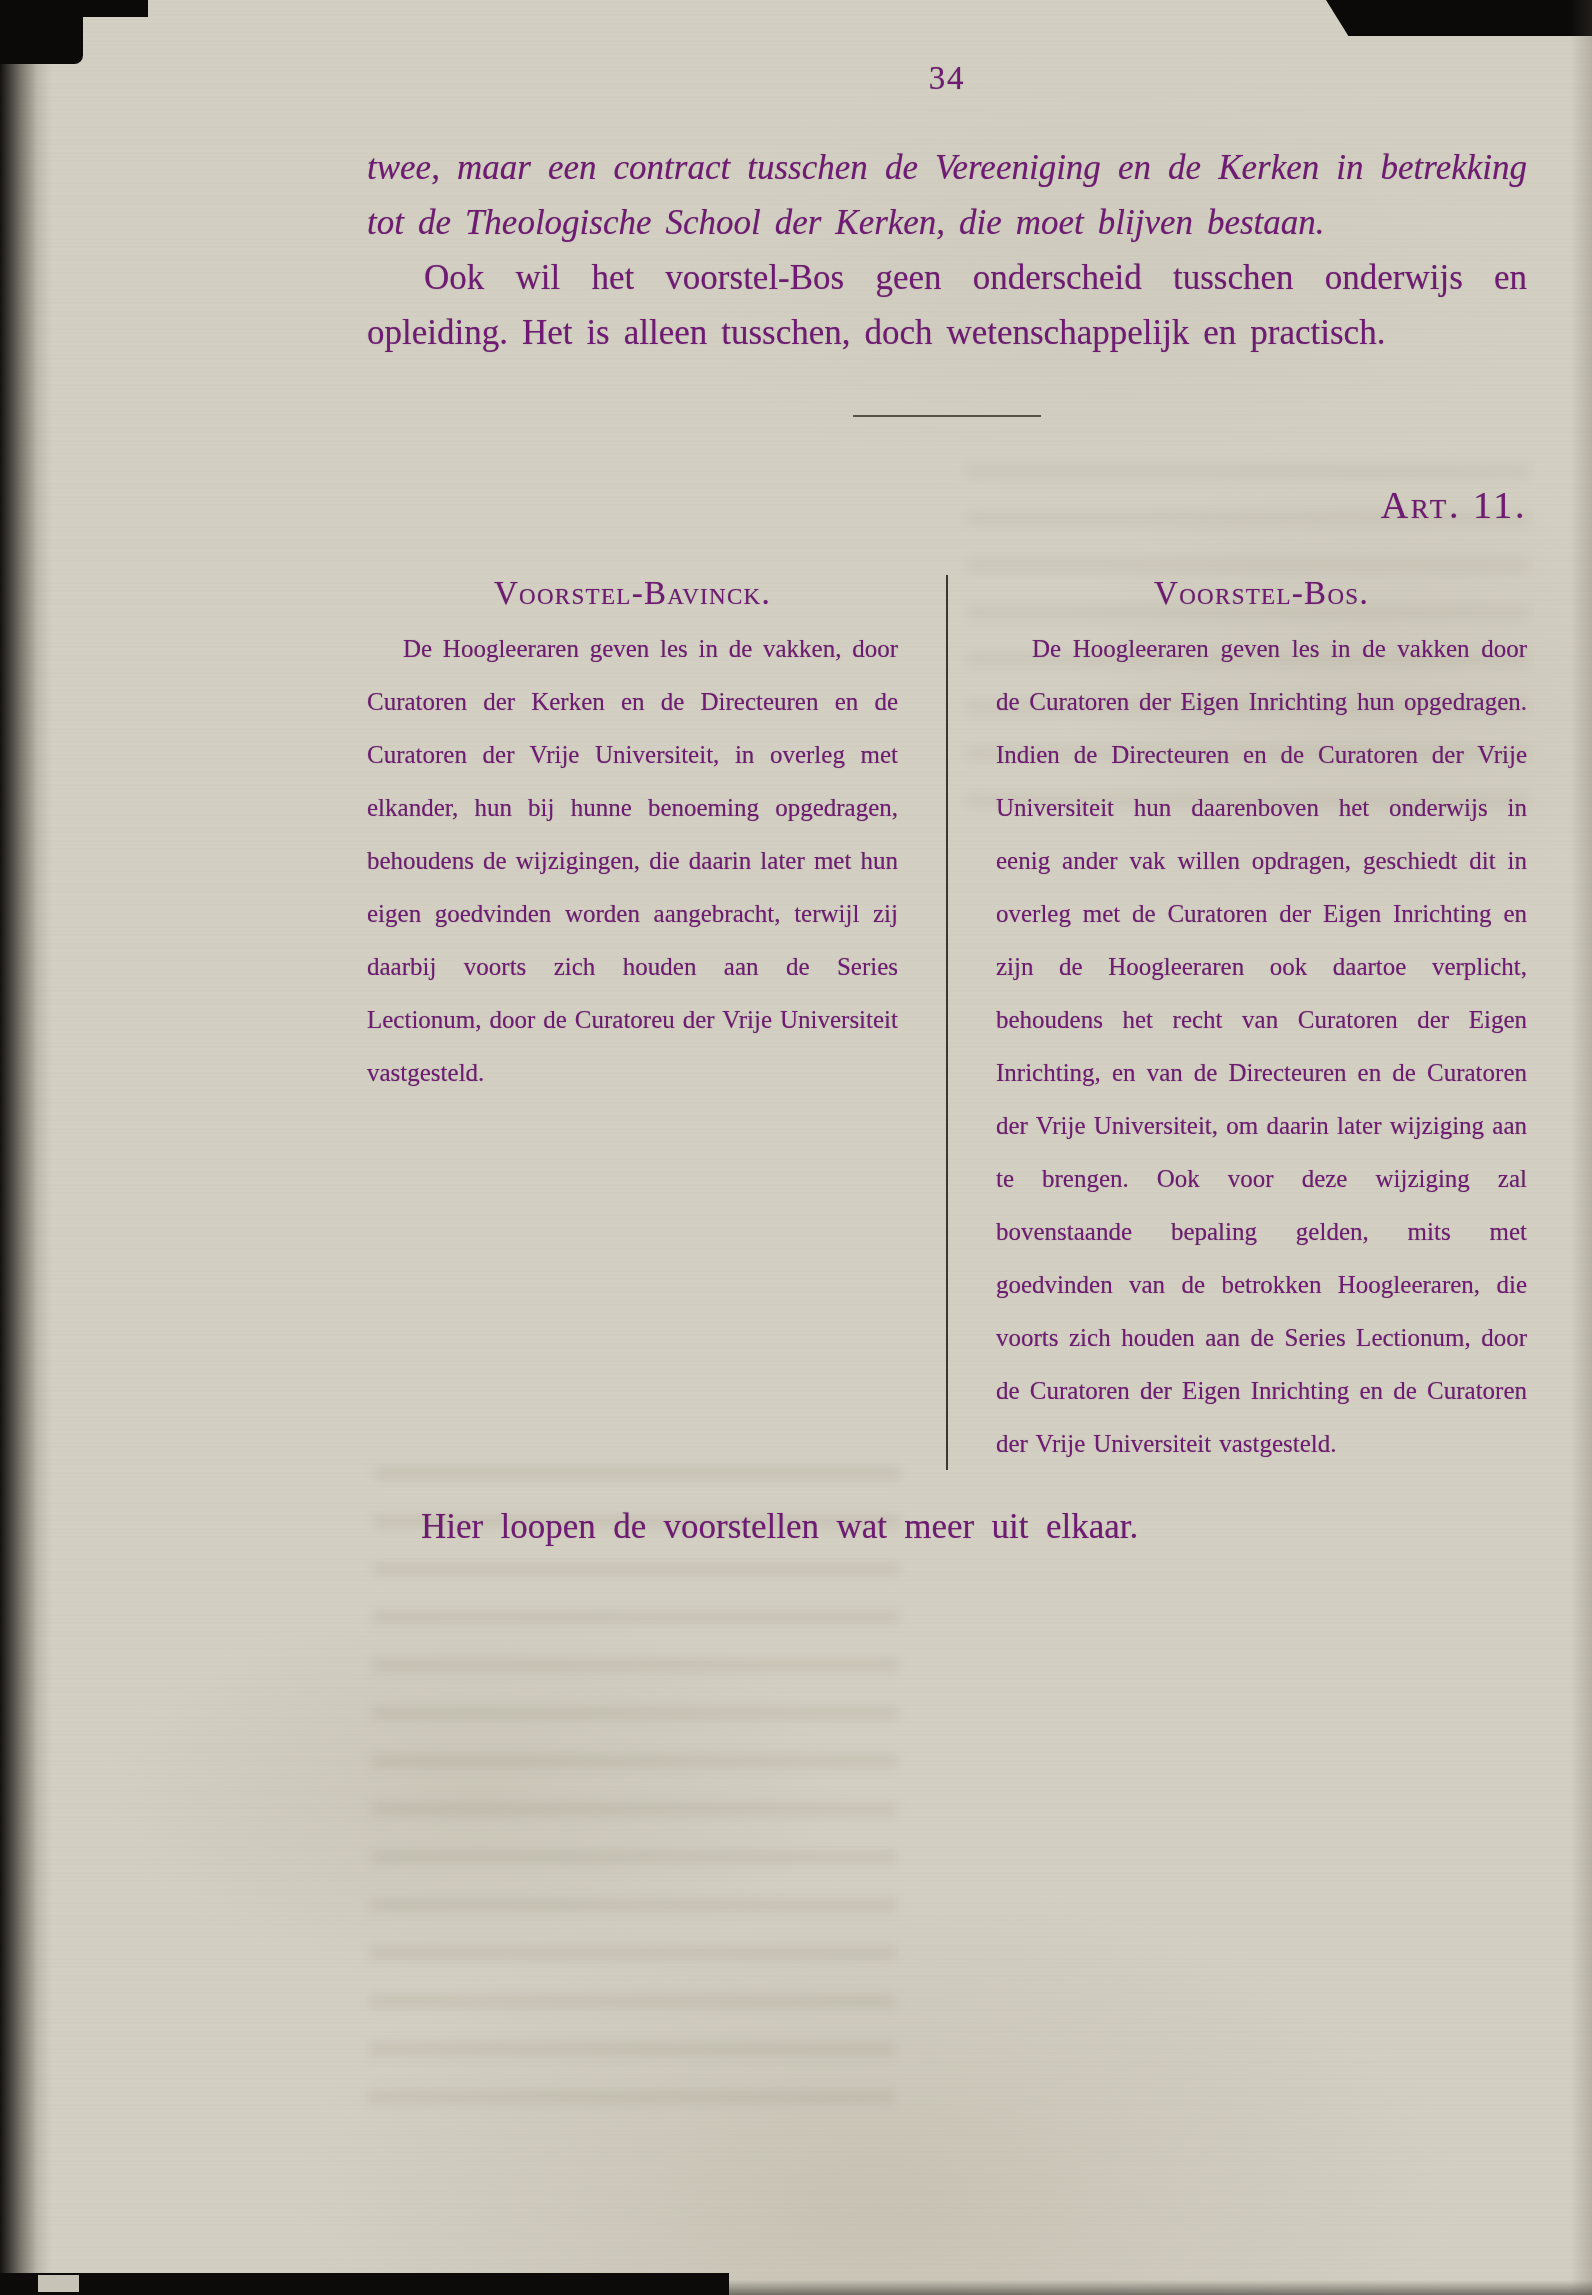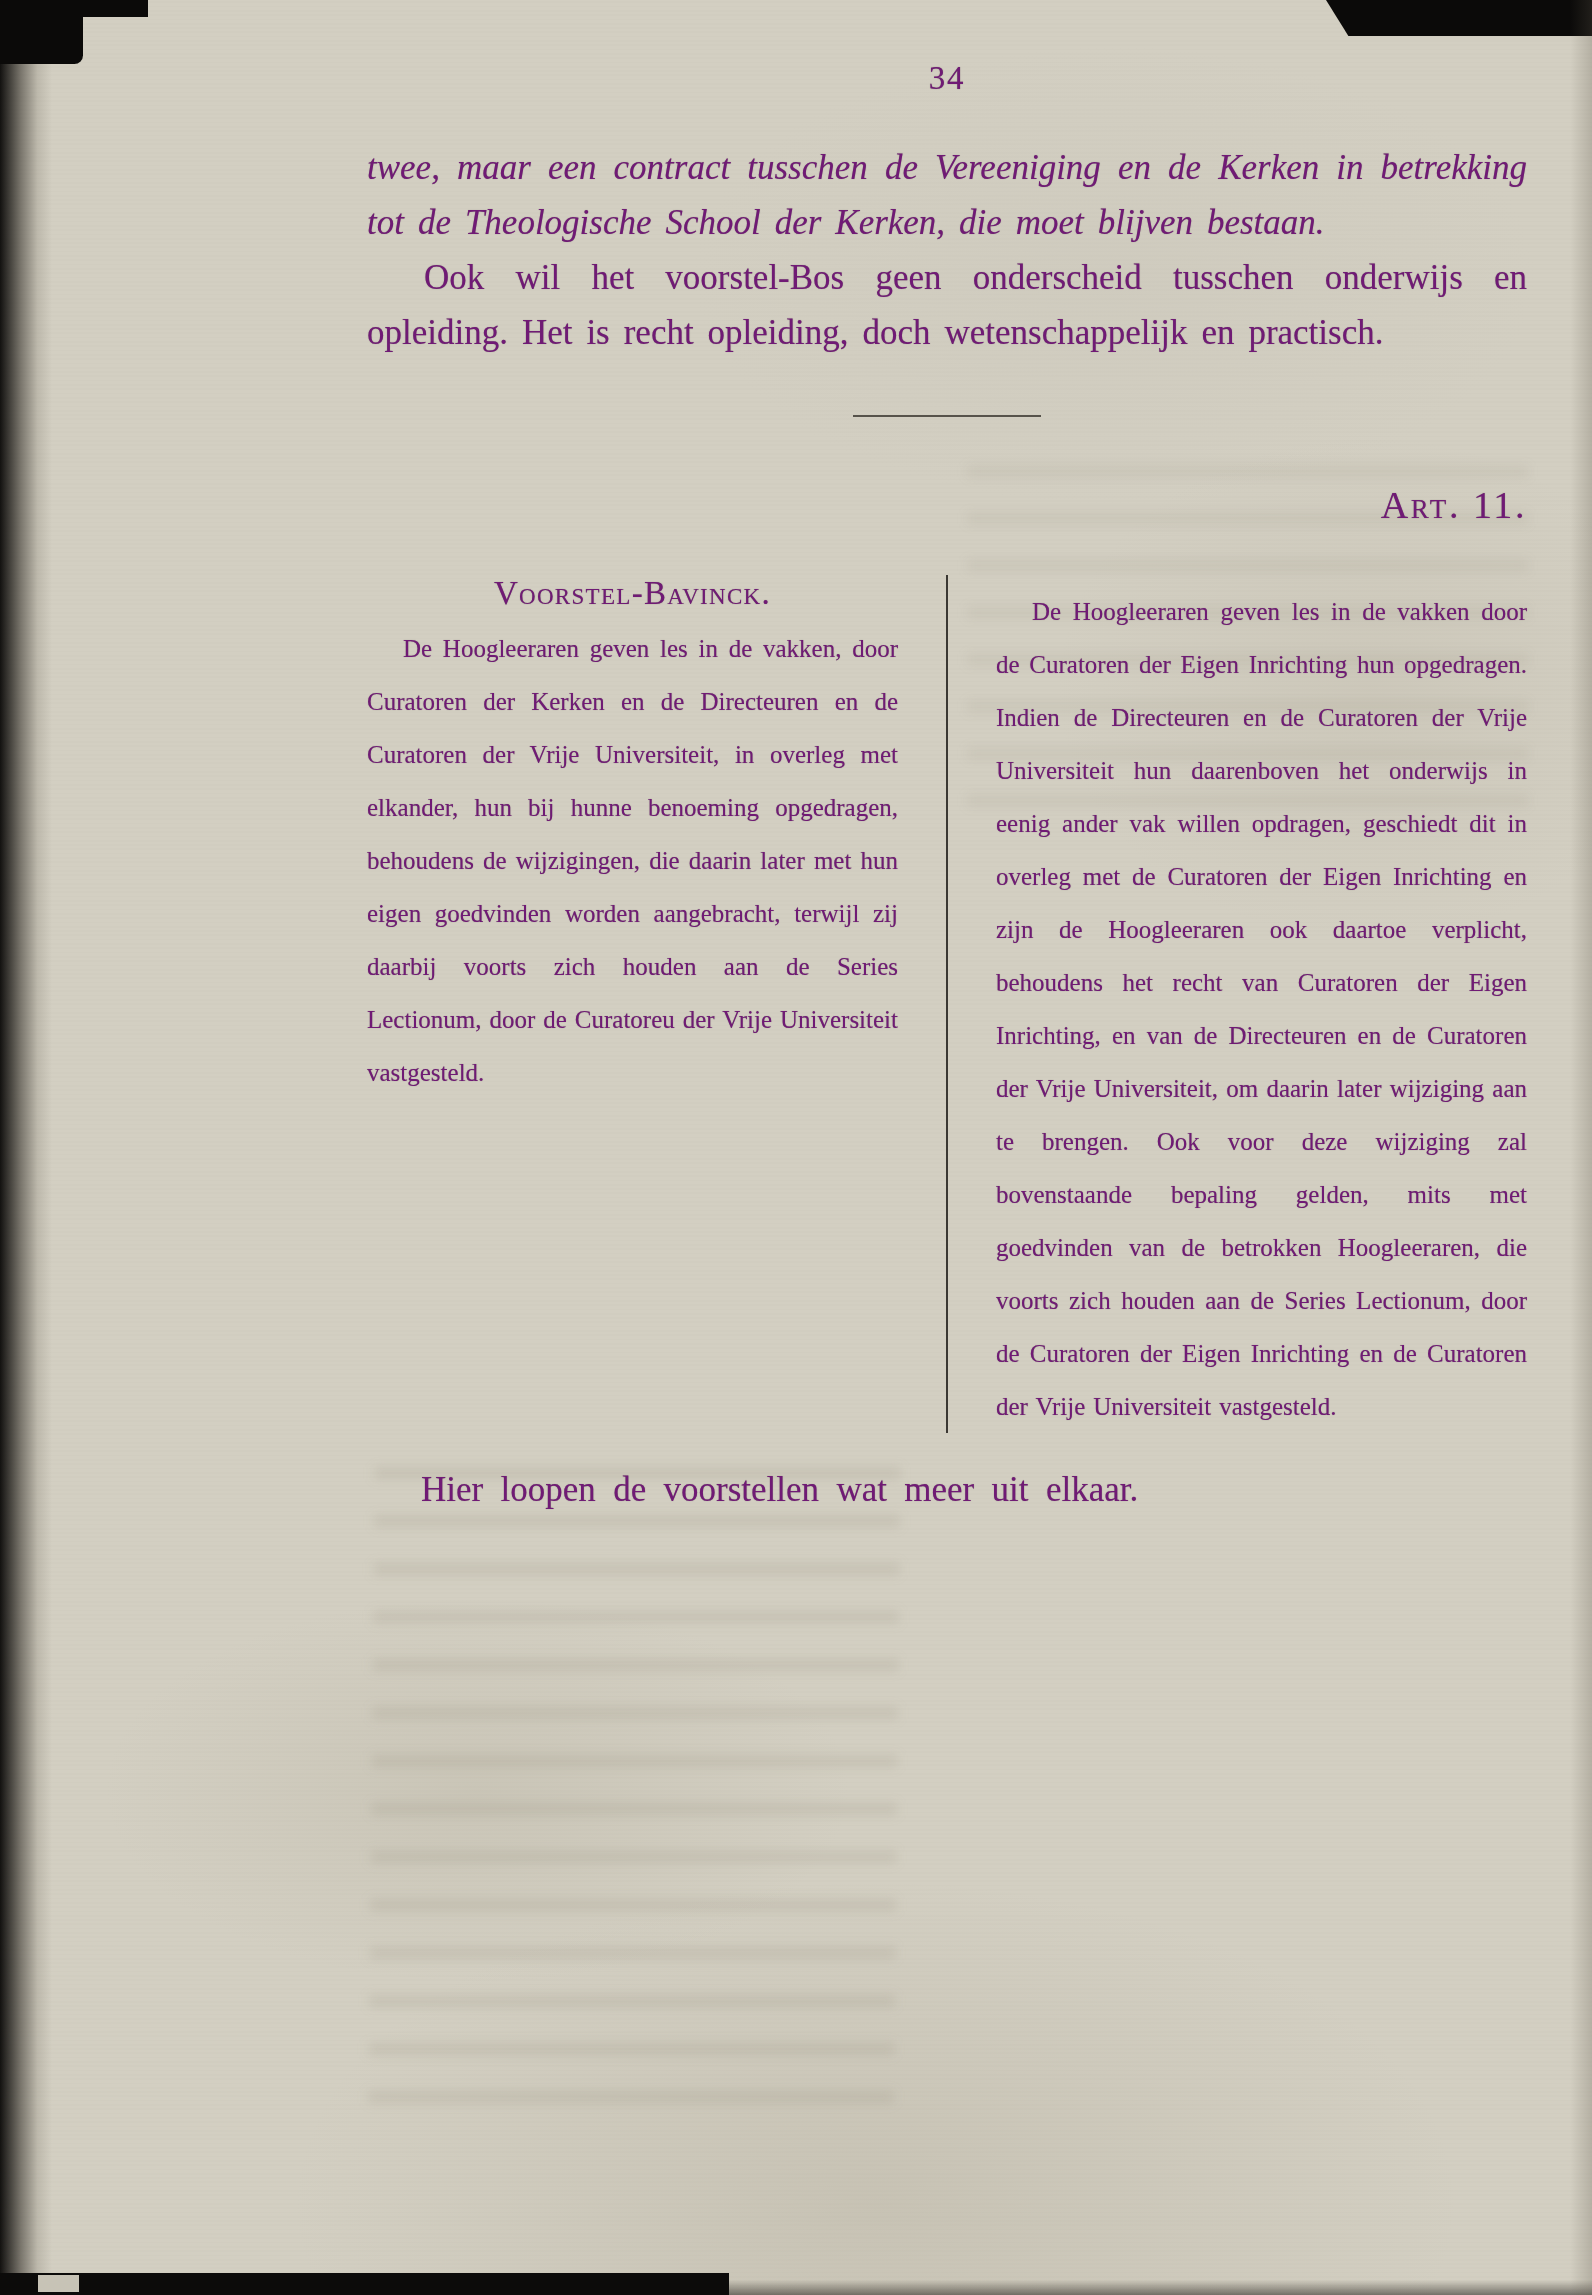--- a/index.html
+++ b/index.html
@@ -103,35 +103,36 @@
 
   <div class="paper-texture"></div>
   <div class="ghost-left"></div>
   <div class="ghost-right"></div>
 
   <div class="content">
 
     <div class="page-number">34</div>
 
     <p class="intro first">twee, maar een contract tusschen de Vereeniging en de Kerken in betrekking tot de Theologische School der Kerken, die moet blijven bestaan.</p>
-    <p class="intro second">Ook wil het voorstel-Bos geen onderscheid tusschen onderwijs en opleiding. Het is recht opleiding, doch wetenschappelijk en practisch.</p>
+    <p class="intro second">Ook wil het voorstel-Bos geen onderscheid tusschen onderwijs en opleiding. Het is alleen tusschen, doch wetenschappelijk en practisch.</p>
 
     <hr class="divider">
 
     <h2 class="art-heading">Art. 11.</h2>
 
     <div class="columns">
       <div class="col">
         <h3 class="col-heading">Voorstel-Bavinck.</h3>
         <p class="col-body">De Hoogleeraren geven les in de vakken, door Curatoren der Kerken en de Directeuren en de Curatoren der Vrije Universiteit, in overleg met elkander, hun bij hunne benoeming opgedragen, behoudens de wijzigingen, die daarin later met hun eigen goedvinden worden aangebracht, terwijl zij daarbij voorts zich houden aan de Series Lectionum, door de Curatoreu der Vrije Universiteit vastgesteld.</p>
       </div>
 
       <div class="col-divider"></div>
 
       <div class="col">
+        <h3 class="col-heading">Voorstel-Bos.</h3>
         <p class="col-body">De Hoogleeraren geven les in de vakken door de Curatoren der Eigen Inrichting hun opgedragen. Indien de Directeuren en de Curatoren der Vrije Universiteit hun daarenboven het onderwijs in eenig ander vak willen opdragen, geschiedt dit in overleg met de Curatoren der Eigen Inrichting en zijn de Hoogleeraren ook daartoe verplicht, behoudens het recht van Curatoren der Eigen Inrichting, en van de Directeuren en de Curatoren der Vrije Universiteit, om daarin later wijziging aan te brengen. Ook voor deze wijziging zal bovenstaande bepaling gelden, mits met goedvinden van de betrokken Hoogleeraren, die voorts zich houden aan de Series Lectionum, door de Curatoren der Eigen Inrichting en de Curatoren der Vrije Universiteit vastgesteld.</p>
       </div>
     </div>
 
     <p class="closing">Hier loopen de voorstellen wat meer uit elkaar.</p>
   </div>
 
   <div class="binding-shadow"></div>
   <div class="corner-tl-a"></div>
   <div class="corner-tl-b"></div>

